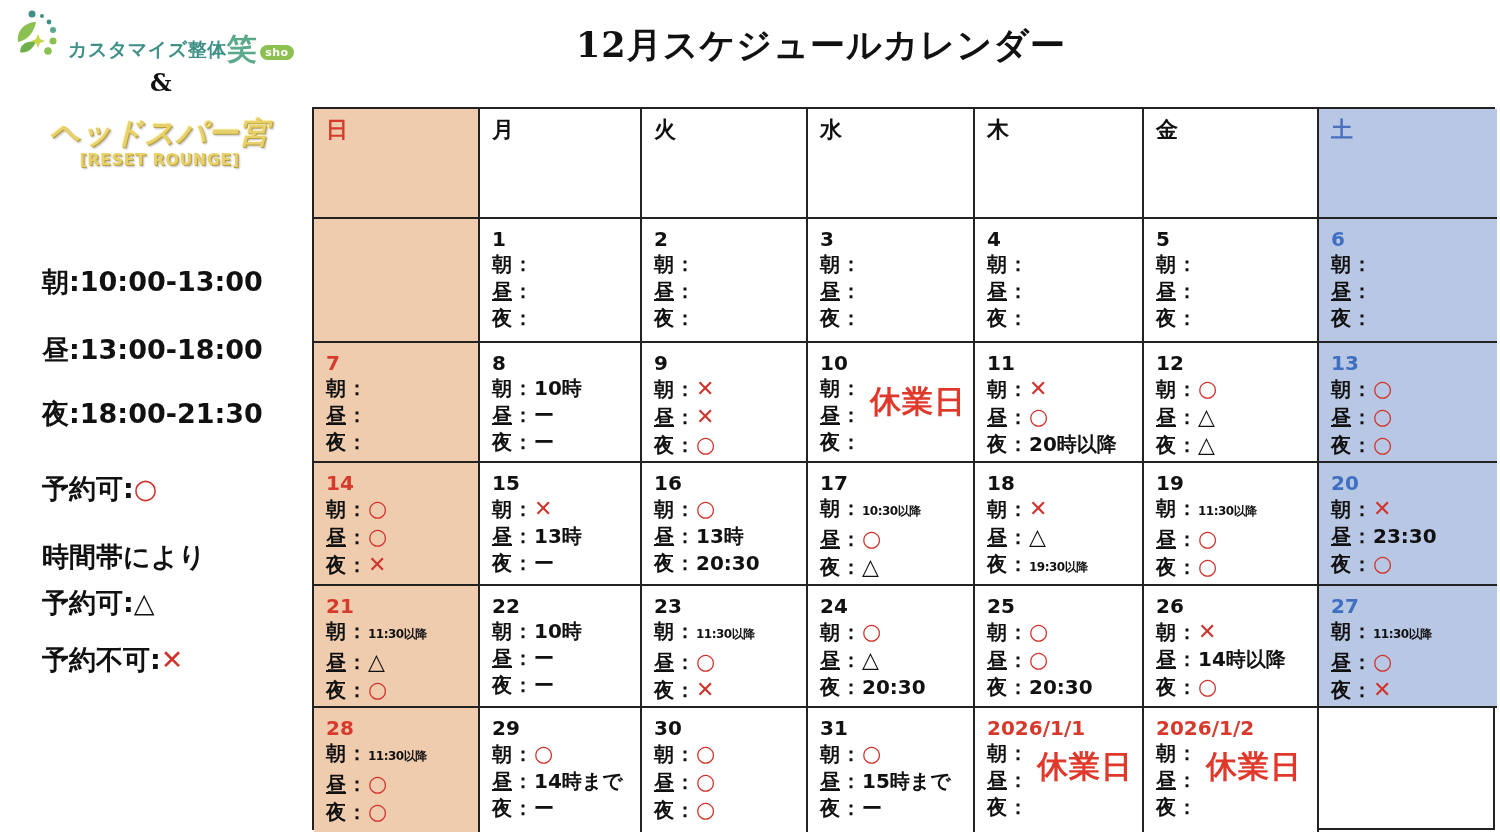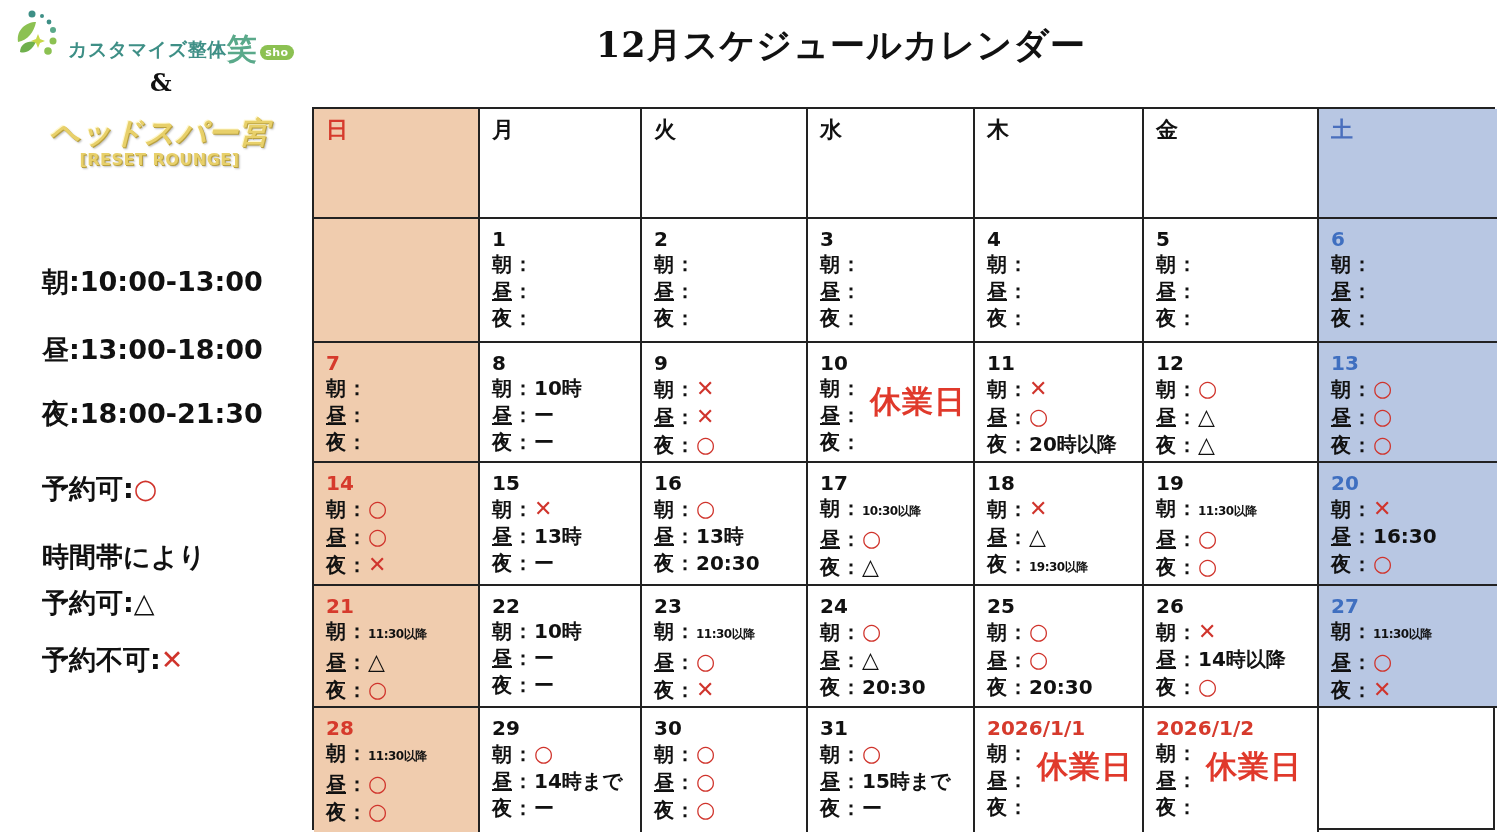--- a/index.html
+++ b/index.html
@@ -39,21 +39,21 @@
     white-space: nowrap;
   }
   .legend { position: absolute; left: 42px; top: 262px; font-size: 27px; font-weight: bold; line-height: 1; }
   .legend .item { position: absolute; left: 0; white-space: nowrap; }
   .sym-o { color: #d0342c; }
   .sym-x { color: #d0342c; }
   .sym-t { color: #111; font-weight: normal; }
 
   
   .page-title {
-    position: absolute; left: 596px; top: 22px; font-size: 35px; font-weight: bold;
+    position: absolute; left: 576px; top: 22px; font-size: 35px; font-weight: bold;
     font-family: "DejaVu Serif", "Liberation Serif", serif; letter-spacing: 1px; white-space: nowrap;
   }
 
   
   .calendar {
     position: absolute; left: 312px; top: 107px; width: 1183px; height: 723px;
     display: grid;
     grid-template-columns: 166px 162px 166px 167px 169px 175px 178px;
     grid-template-rows: 110px 124px 120px 123px 122px 124px;
     border: 2px solid #222; box-sizing: border-box;
@@ -264,21 +264,21 @@
     </div>
     <div class="cell col-5">
       <div class="date">19</div>
       <div class="slot"><span class="lbl">朝</span><span class="colon">：</span><span class="val small">11:30以降</span></div>
       <div class="slot"><span class="lbl" style="text-decoration: underline;">昼</span><span class="colon">：</span><span class="val o">○</span></div>
       <div class="slot"><span class="lbl">夜</span><span class="colon">：</span><span class="val o">○</span></div>
     </div>
     <div class="cell col-6 sat">
       <div class="date blue">20</div>
       <div class="slot"><span class="lbl">朝</span><span class="colon">：</span><span class="val x">✕</span></div>
-      <div class="slot"><span class="lbl" style="text-decoration: underline;">昼</span><span class="colon">：</span><span class="val ">16:30</span></div>
+      <div class="slot"><span class="lbl" style="text-decoration: underline;">昼</span><span class="colon">：</span><span class="val ">23:30</span></div>
       <div class="slot"><span class="lbl">夜</span><span class="colon">：</span><span class="val o">○</span></div>
     </div>
     <div class="cell col-0 sun">
       <div class="date red">21</div>
       <div class="slot"><span class="lbl">朝</span><span class="colon">：</span><span class="val small">11:30以降</span></div>
       <div class="slot"><span class="lbl" style="text-decoration: underline;">昼</span><span class="colon">：</span><span class="val t">△</span></div>
       <div class="slot"><span class="lbl">夜</span><span class="colon">：</span><span class="val o">○</span></div>
     </div>
     <div class="cell col-1">
       <div class="date">22</div>

